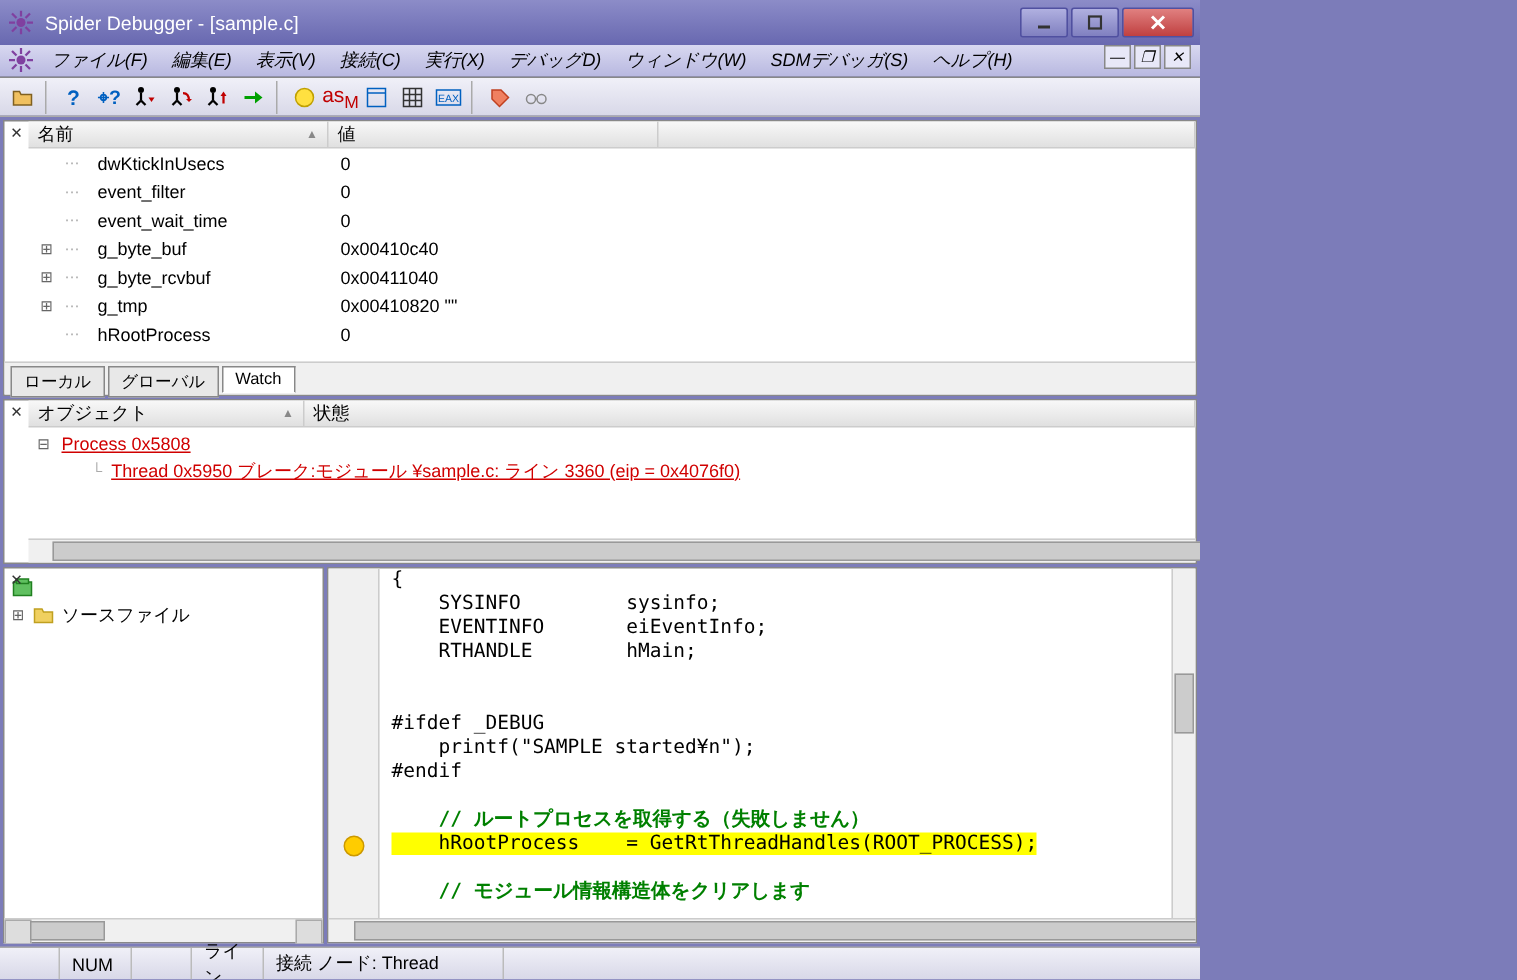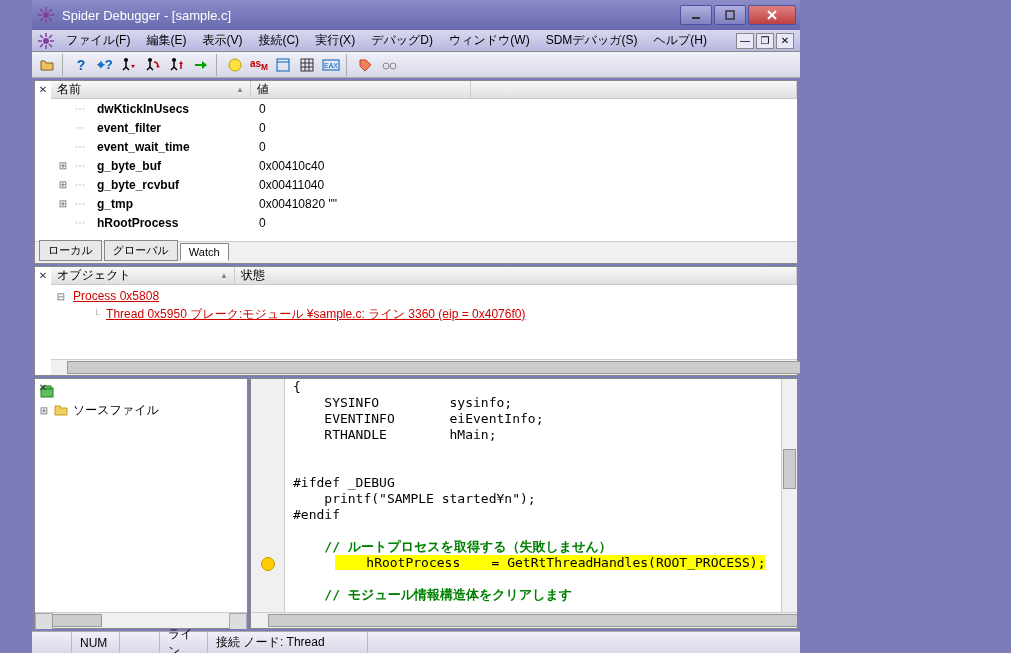--- a/index.html
+++ b/index.html
@@ -1,46 +1,46 @@
 <!DOCTYPE html>
 <html><head>
 <meta charset="utf-8">
 <style>
 * { box-sizing: border-box; margin: 0; padding: 0; }
 body { font-family: "MS PGothic", "Meiryo", sans-serif; font-size: 12px; background: #7c7cb9; width: 1011px; height: 653px; overflow: hidden; }
-.window { width: 800px; height: 653px; background: #7c7cb9; display: flex; flex-direction: column; padding-left: 32px; }
+.window { width: 800px; height: 653px; background: #7c7cb9; display: flex; flex-direction: column; }
 .titlebar { height: 30px; background: linear-gradient(to bottom, #8c8cc8, #6868b0); display: flex; align-items: center; padding: 0 4px; color: white; font-size: 13px; }
 .titlebar-icon { width: 20px; height: 20px; margin-right: 6px; display: flex; align-items: center; justify-content: center; color: #c000c0; font-weight: bold; }
 .titlebar-text { flex: 1; }
 .titlebar-buttons { display: flex; gap: 2px; }
 .tbtn { width: 32px; height: 20px; background: linear-gradient(to bottom, #b0b0e0, #8080c0); border: 1px solid #5050a0; border-radius: 2px; display: flex; align-items: center; justify-content: center; font-size: 11px; color: #333; }
 .tbtn.close { background: linear-gradient(to bottom, #e08080, #c04040); color: white; width: 48px; }
 .tbtn.close svg { width:10px; height:10px; }
-.menubar { height: 22px; background: linear-gradient(to bottom, #d8d8f0, #b8b8e0); display: flex; align-items: center; padding: 0 2px; border-bottom: 1px solid #888; }
+.menubar { height: 22px; background: linear-gradient(to bottom, #d8d8f0, #b8b8e0); display: flex; align-items: flex-start; padding: 0 2px; border-bottom: 1px solid #888; font-style: italic; }
 .menulogo { width: 24px; height: 20px; display: flex; align-items: center; justify-content: center; color: #8040a0; font-size: 16px; }
 .menuitem { padding: 2px 8px; cursor: pointer; }
 .mdi-buttons { margin-left: auto; display: flex; gap: 2px; padding-right: 4px; }
 .mdi-btn { width: 18px; height: 16px; border: 1px solid #888; background: #e8e8f8; display: flex; align-items: center; justify-content: center; font-size: 10px; }
 .toolbar { height: 26px; background: linear-gradient(to bottom, #f0f0f8, #d8d8e8); border-bottom: 1px solid #aaa; display: flex; align-items: center; padding: 0 4px; gap: 2px; }
 .tool { width: 22px; height: 22px; display: flex; align-items: center; justify-content: center; border: 1px solid transparent; cursor: pointer; }
 .tool-sep { width: 4px; height: 22px; border-left: 1px solid #aaa; margin: 0 2px; }
 .content { flex: 1; display: flex; flex-direction: column; padding: 2px; gap: 2px; overflow: hidden; }
 .panel { background: white; border: 1px solid #888; position: relative; display: flex; flex-direction: column; }
 .panel-close { position: absolute; left: 2px; top: 2px; width: 12px; height: 12px; font-size: 10px; display: flex; align-items: center; justify-content: center; cursor: pointer; color: #333; }
 .vars-panel { height: 184px; }
 .vars-header { height: 18px; background: linear-gradient(to bottom, #f8f8f8, #e0e0e0); display: flex; border-bottom: 1px solid #ccc; margin-left: 16px; justify-content: space-between; }
 .vars-header-cell { border-right: 1px solid #ccc; padding: 2px 6px; display: flex; align-items: center; justify-content: space-between; }
 .sortarrow { font-size: 8px; color: #888; }
 .vars-body { flex: 1; overflow: auto; margin-left: 16px; }
 .var-row { display: flex; height: 19px; align-items: center; }
 .var-expand { width: 24px; text-align: center; color: #666; font-size: 10px; }
 .var-dots { width: 20px; color: #aaa; font-size: 10px; letter-spacing: -1px; }
-.var-name { width: 156px; padding-left: 2px; font-weight: bold; }
+.var-name { width: 156px; padding-left: 2px; }
 .var-value { flex: 1; padding-left: 8px; }
-.vars-tabs { height: 22px; display: flex; align-items: flex-end; padding: 2px 4px; gap: 2px; background: #f0f0f0; border-top: 1px solid #ccc; }
+.vars-tabs { height: 22px; display: flex; align-items: flex-start; padding: 2px 4px; gap: 2px; background: #f0f0f0; border-top: 1px solid #ccc; }
 .vtab { padding: 2px 8px; border: 1px solid #888; background: #e8e8e8; cursor: pointer; font-size: 11px; }
 .vtab.active { background: white; border-bottom-color: white; }
 .threads-panel { height: 110px; }
 .threads-header { height: 18px; background: linear-gradient(to bottom, #f8f8f8, #e0e0e0); display: flex; border-bottom: 1px solid #ccc; margin-left: 16px; }
 .th-cell { border-right: 1px solid #ccc; padding: 2px 6px; display: flex; align-items: center; justify-content: space-between; }
 .threads-body { flex: 1; overflow: hidden; margin-left: 16px; padding: 2px; }
 .tree-row { display: flex; align-items: center; height: 18px; }
 .tree-expand { width: 16px; text-align: center; color: #666; font-size: 10px; }
 .tree-text { color: #d00000; padding-left: 4px; text-decoration: underline; }
 .tree-indent { width: 40px; }
@@ -55,21 +55,21 @@
 .ws-hscroll { height: 16px; background: #f0f0f0; border-top: 1px solid #ccc; position: relative; }
 .ws-hscroll::before, .ws-hscroll::after { content:''; position:absolute; top:0; width:16px; height:15px; background:#ddd; border:1px solid #aaa; }
 .ws-hscroll::before { left:0; } .ws-hscroll::after { right:0; }
 .ws-hscroll-thumb { position:absolute; left:17px; top:1px; width:50px; height:13px; background:#ccc; border:1px solid #999;}
 .code-panel { flex: 1; display: flex; }
 .gutter { width: 34px; background: #f0f0f0; border-right: 1px solid #ccc; position: relative; }
 .break-marker { position: absolute; left: 10px; width: 14px; height: 14px; border-radius: 50%; background: #ffcc00; border: 1px solid #cc9900; }
 .code-body { flex: 1; font-family: "MS Gothic", monospace; font-size: 13px; padding: 0; overflow: hidden; position: relative; white-space: pre; line-height: 16px; }
 .code-line { height: 16px; padding-left: 8px; }
 .code-comment { color: #008000; font-weight: bold; }
-.code-hl { background: #ffff00; margin-left: 42px; }
+.code-hl { background: #ffff00; }
 .code-vscroll { width: 16px; background: #f0f0f0; border-left: 1px solid #ccc; position: relative; }
 .code-vscroll-thumb { position:absolute; top:70px; left:1px; width:13px; height:40px; background:#ccc; border:1px solid #999; }
 .code-hscroll { height:16px; background:#f0f0f0; border-top:1px solid #ccc; position:relative; }
 .code-hscroll-thumb { position:absolute; left:17px; top:1px; width:580px; height:13px; background:#ccc; border:1px solid #999;}
 .statusbar { height: 22px; background: linear-gradient(to bottom, #f0f0f8, #d8d8e8); border-top: 1px solid #aaa; display: flex; align-items: center; font-size: 12px; }
 .status-cell { padding: 2px 8px; border-right: 1px solid #bbb; height: 100%; display: flex; align-items: center; }
 .status-main { flex: 1; }
 svg { display: block; }
 </style>
 </head>
@@ -189,21 +189,21 @@
           <path d="M9 3l5 4-5 4z" fill="#00a000"></path>
         </svg>
       </div>
     <div class="tool-sep"></div>
     <div class="tool">
         <svg width="14" height="14">
           <circle cx="7" cy="7" r="6" fill="#ffe040" stroke="#c0a000"></circle>
         </svg>
       </div>
     <div class="tool">
-        <span style="color:#c00000;font-size:10px;font-weight:bold">as<sub>M</sub></span>
+        <span style="color:#c00000;font-size:14px;font-weight:normal">as<sub>M</sub></span>
       </div>
     <div class="tool">
         <svg width="14" height="14">
           <rect x="1" y="1" width="12" height="12" fill="none" stroke="#0060c0"></rect>
           <line x1="1" y1="4" x2="13" y2="4" stroke="#0060c0"></line>
         </svg>
       </div>
     <div class="tool">
         <svg width="14" height="14">
           <rect x="1" y="1" width="12" height="12" fill="none" stroke="#333"></rect>

